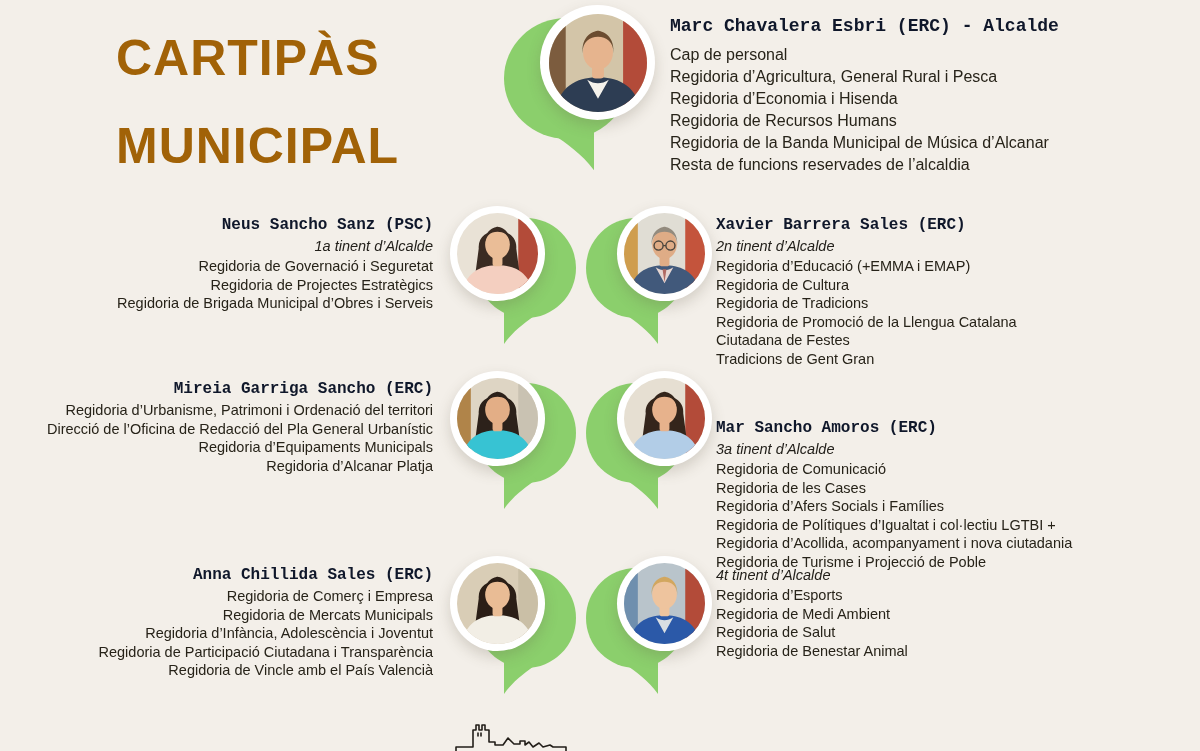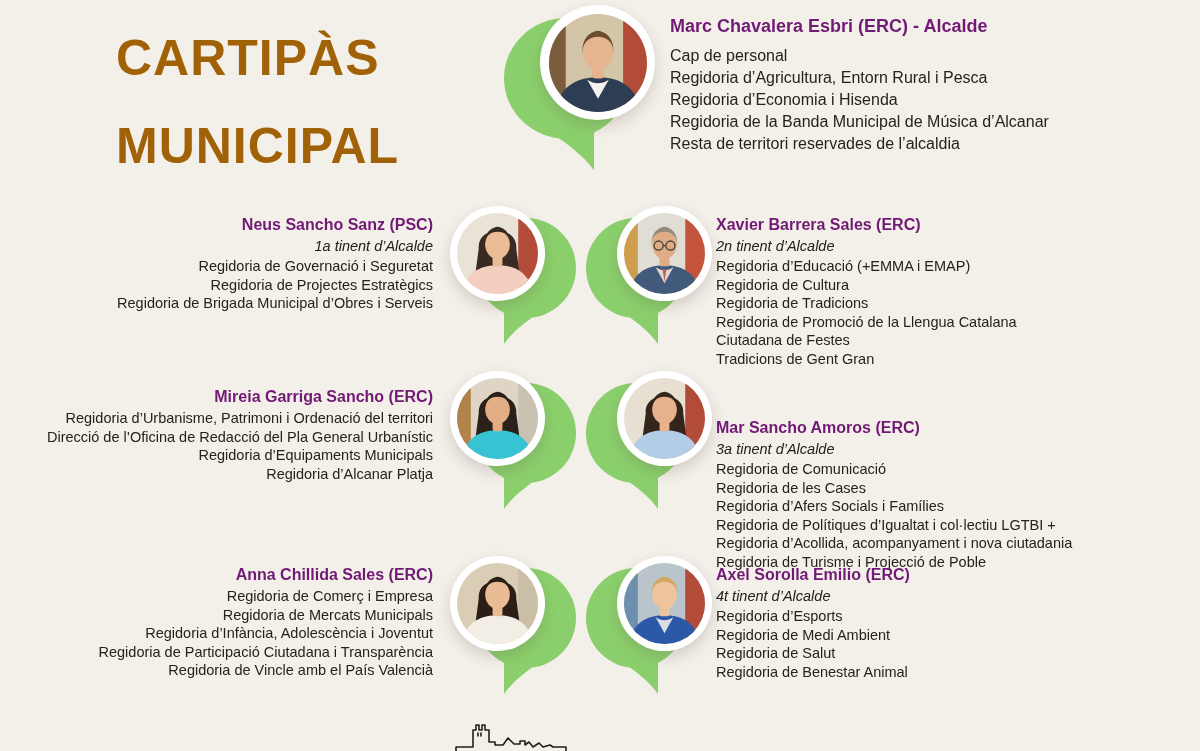--- a/index.html
+++ b/index.html
@@ -27,30 +27,30 @@
   .cluster-sm .photo { width:81px; height:81px; }
   .cluster-lg { width:151px; height:170px; }
   .cluster-lg .blob { left:0; top:13px; width:125px; height:157px; }
   .cluster-lg .ring { left:36px; top:0; width:115px; height:115px; }
   .cluster-lg .photo { width:98px; height:98px; }
   .cluster.flip .blob { transform:scaleX(-1); }
   .cluster-sm.flip .ring { left:0; }
   .cluster-sm.flip .blob { left:26px; }
   
   .person-text { position:absolute; }
-  .p-name { font-size:16px; font-weight:700; color:#701a75; margin-bottom:3px; }
+  .p-name { font-size:16px; font-weight:700; color:#0f172a; margin-bottom:3px;font-family:Liberation Mono, monospace; }
   .p-sub  { font-size:14.5px; font-style:italic; line-height:19px; margin-bottom:1px; color:#23201b; }
   .p-role { font-size:14.5px; line-height:18.6px; color:#272319; }
   .marc-text .p-name { font-size:18px; margin-bottom:8px; }
   .marc-text .p-role { font-size:16px; line-height:22px; }
   .align-right { text-align:right; }
   #marc-text   { left:670px; top:16px;  width:526px; }
   #neus-text   { left:16px;  top:216px; width:417px; }
   #xavier-text { left:716px; top:216px; width:480px; }
-  #mireia-text { left:16px;  top:388px; width:417px; }
+  #mireia-text { left:16px;  top:380px; width:417px; }
   #mar-text    { left:716px; top:379px; width:480px;margin-top:40px; }
   #anna-text   { left:16px;  top:566px; width:417px; }
   #axel-text   { left:716px; top:566px; width:480px; }
   #marc-cluster   { left:504px; top:5px; }
   #neus-cluster   { left:450px; top:206px; }
   #xavier-cluster { left:586px; top:206px; }
   #mireia-cluster { left:450px; top:371px; }
   #mar-cluster    { left:586px; top:371px; }
   #anna-cluster   { left:450px; top:556px; }
   #axel-cluster   { left:586px; top:556px; }
@@ -276,24 +276,25 @@
             </g>
           </svg>
       </div>
     </div>
   </div>
 
   <div class="person-text marc-text" id="marc-text">
     <div class="p-name">Marc Chavalera Esbri (ERC) - Alcalde</div>
     <div>
         <div class="p-role">Cap de personal</div>
-        <div class="p-role">Regidoria d’Agricultura, Entorn Rural i Pesca</div>
+        <div class="p-role">Regidoria d’Agricultura, General Rural i Pesca</div>
         <div class="p-role">Regidoria d’Economia i Hisenda</div>
+        <div class="p-role">Regidoria de Recursos Humans</div>
         <div class="p-role">Regidoria de la Banda Municipal de Música d’Alcanar</div>
-        <div class="p-role">Resta de territori reservades de l’alcaldia</div>
+        <div class="p-role">Resta de funcions reservades de l’alcaldia</div>
       </div>
   </div>
 
   <div class="person-text align-right" id="neus-text">
     <div class="p-name">Neus Sancho Sanz (PSC)</div>
     <div class="p-sub">1a tinent d’Alcalde</div>
     <div>
         <div class="p-role">Regidoria de Governació i Seguretat</div>
         <div class="p-role">Regidoria de Projectes Estratègics</div>
         <div class="p-role">Regidoria de Brigada Municipal d’Obres i Serveis</div>
@@ -341,21 +342,20 @@
     <div>
         <div class="p-role">Regidoria de Comerç i Empresa</div>
         <div class="p-role">Regidoria de Mercats Municipals</div>
         <div class="p-role">Regidoria d’Infància, Adolescència i Joventut</div>
         <div class="p-role">Regidoria de Participació Ciutadana i Transparència</div>
         <div class="p-role">Regidoria de Vincle amb el País Valencià</div>
       </div>
   </div>
 
   <div class="person-text" id="axel-text">
-    <div class="p-name">Axel Sorolla Emilio (ERC)</div>
     <div class="p-sub">4t tinent d’Alcalde</div>
     <div>
         <div class="p-role">Regidoria d’Esports</div>
         <div class="p-role">Regidoria de Medi Ambient</div>
         <div class="p-role">Regidoria de Salut</div>
         <div class="p-role">Regidoria de Benestar Animal</div>
       </div>
   </div>
 
   <div class="footer">

